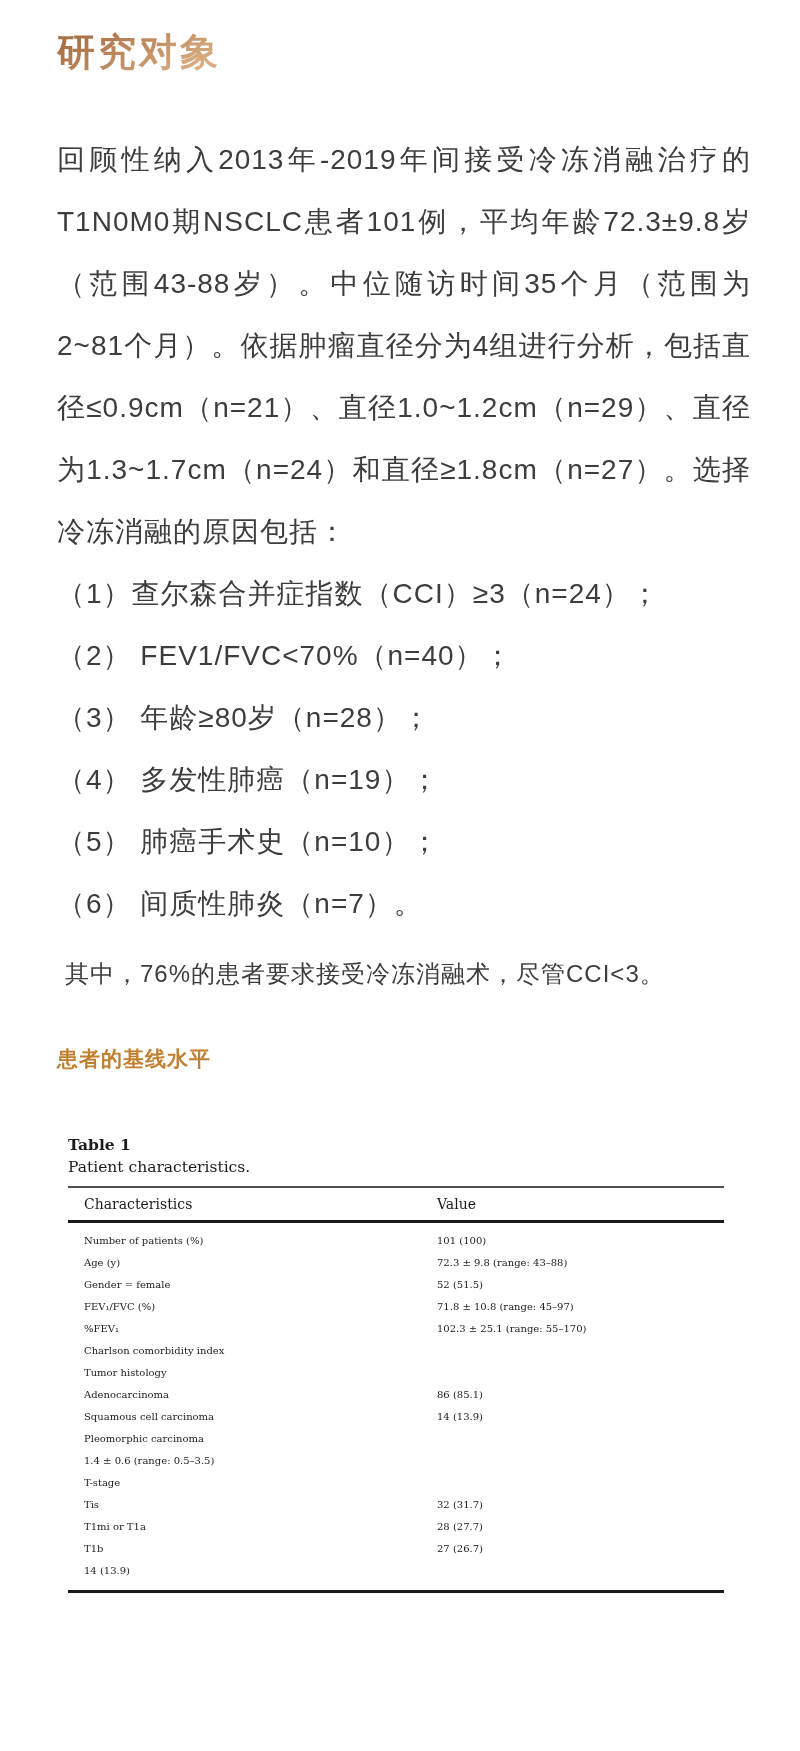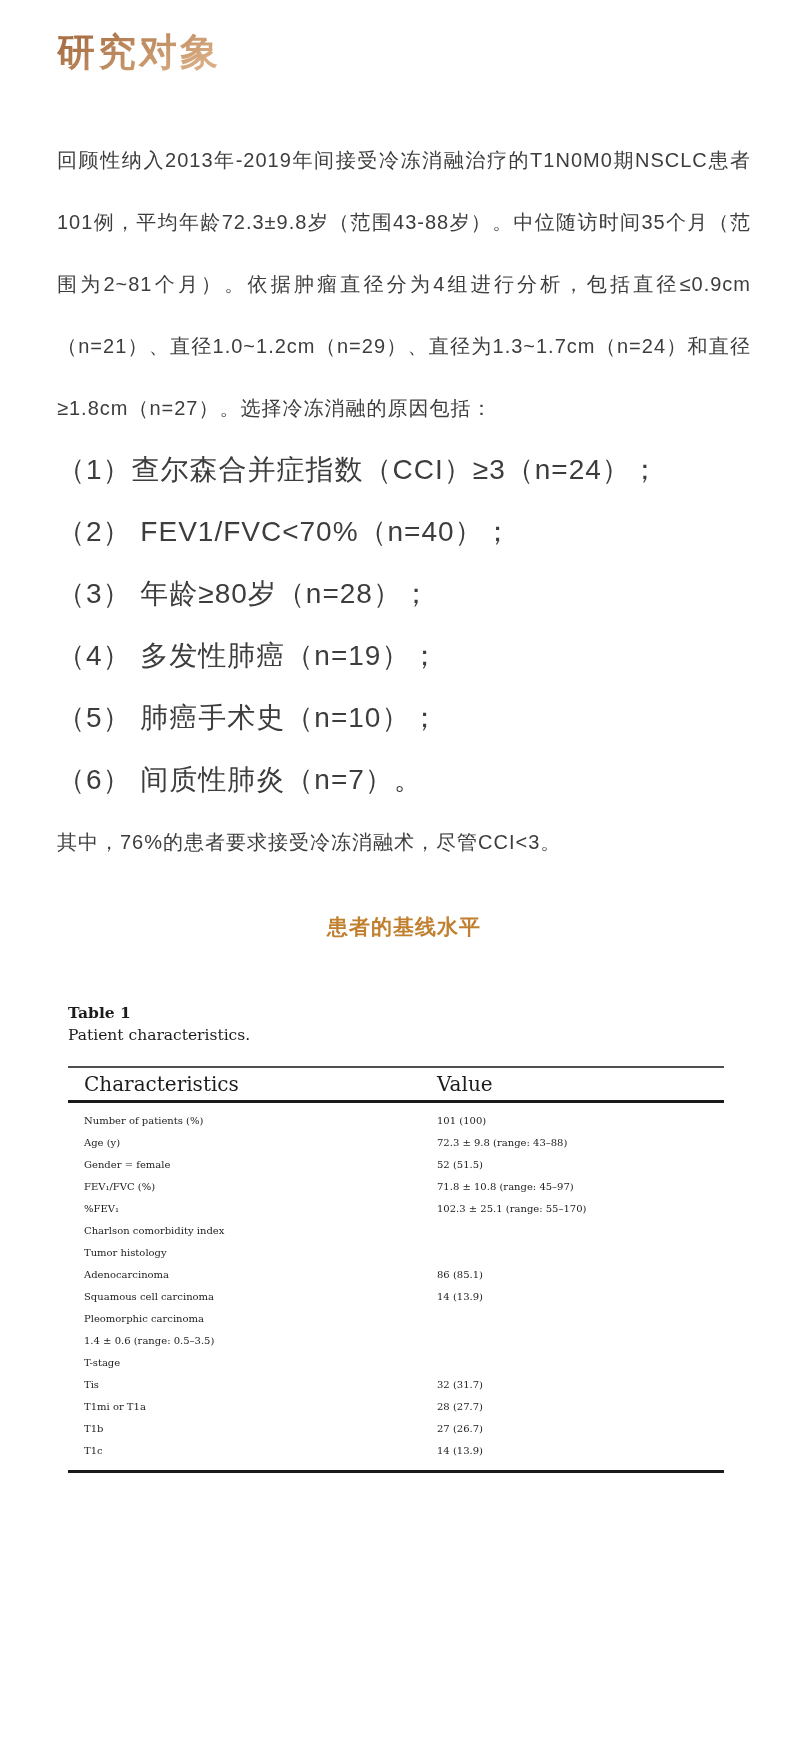--- a/index.html
+++ b/index.html
@@ -25,42 +25,42 @@
     color: var(--title_from, #b07a4e);
     background: linear-gradient(150deg, var(--title_from, #aa7146) 15%, var(--title_to, #d9ad83) 85%);
     -webkit-background-clip: text;
     background-clip: text;
     -webkit-text-fill-color: transparent;
     display: inline-block;
   }
 
   .intro-paragraph {
     margin: 55px 0 0 0;
-    font-size: 20px;
+    font-size: 28px;
     line-height: 62px;
     text-align: justify;
     letter-spacing: 1px;
   }
   .reason-list { margin: 0; }
   .reason-item {
     font-size: 28px;
     line-height: 62px;
     letter-spacing: 1px;
   }
   .closing-paragraph {
-    margin: 0;
-    font-size: 20px;
+    margin: 8px;
+    font-size: 24px;
     line-height: 62px;
     text-align: justify;
     letter-spacing: 1px;
   }
 
   .section-heading {
     margin: 40px 0 0 0;
-    text-align: center;
+    text-align: left;
     font-size: 21px;
     line-height: 28px;
     font-weight: bold;
     color: var(--accent, #c1802f);
     letter-spacing: 1px;
   }
 
   
   .table-block {
     margin: 60px 0 0 11px;
@@ -69,31 +69,31 @@
     color: var(--table_text, #1c1c1c);
   }
   .table-caption-title {
     font-weight: bold;
     font-size: 15.5px;
     line-height: 23px;
   }
   .table-caption-subtitle {
     font-size: 15.5px;
     line-height: 23px;
-    margin-bottom: 19px;
+    margin-bottom: 7px;
   }
   .t-rule-top    { height: 2px; background: var(--rule_gray, #4f4f4f); }
   .t-rule-heavy  { height: 3px; background: var(--rule_black, #1a1a1a); }
   .t-header-row {
     display: grid;
     grid-template-columns: 353px 1fr;
     padding-left: 16px;
     height: 32px;
     align-items: center;
-    font-size: 20px;
+    font-size: 14px;
   }
   .t-body { padding: 7px 0 8px 16px; }
   .t-row {
     display: grid;
     grid-template-columns: 353px 1fr;
     font-size: 10px;
     line-height: 22px;
   }
 </style>
 </head>
@@ -186,21 +186,20 @@
         </div>
           <div class="t-row">
           <div>T1mi or T1a</div>
           <div>28 (27.7)</div>
         </div>
           <div class="t-row">
           <div>T1b</div>
           <div>27 (26.7)</div>
         </div>
           <div class="t-row">
-          <div>T1c</div>
           <div>14 (13.9)</div>
         </div>
         </div>
 
       <div class="t-rule-heavy"></div>
     </div>
 
   </div>
 </div>
 

